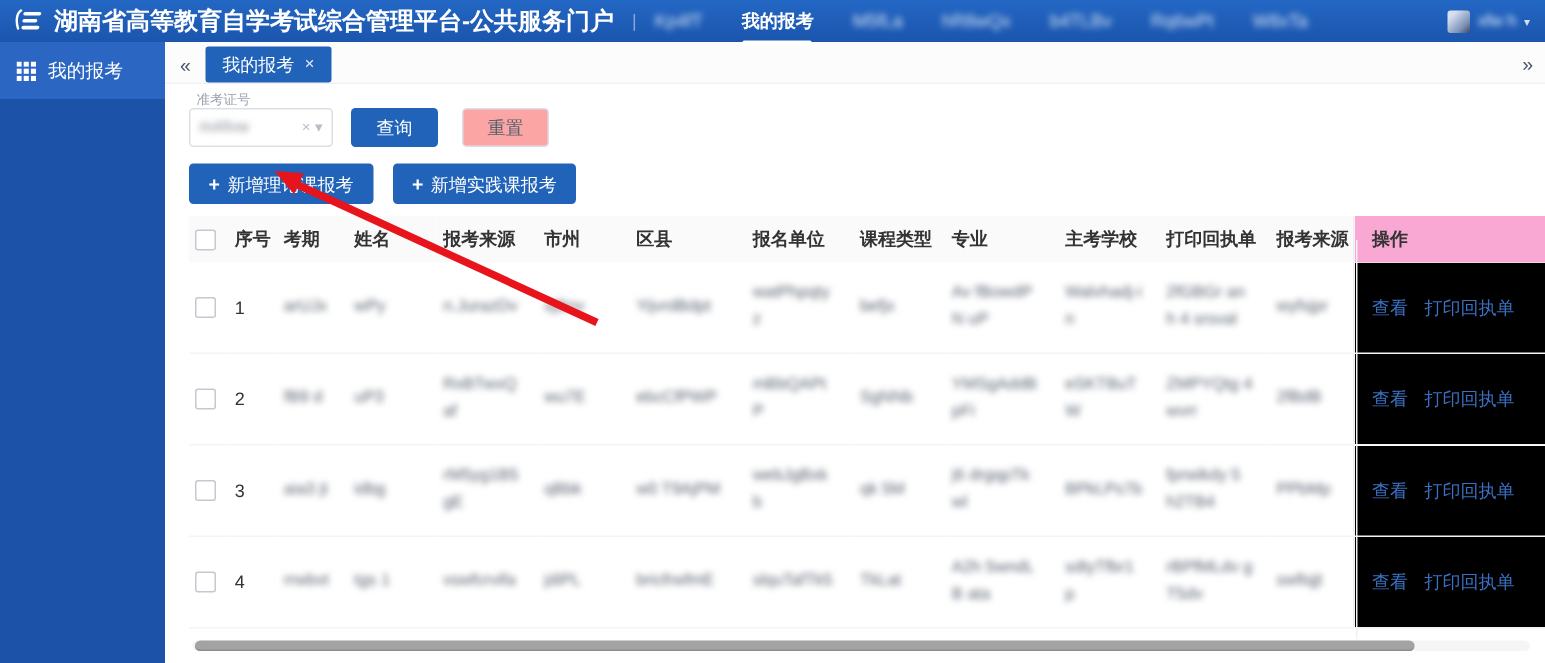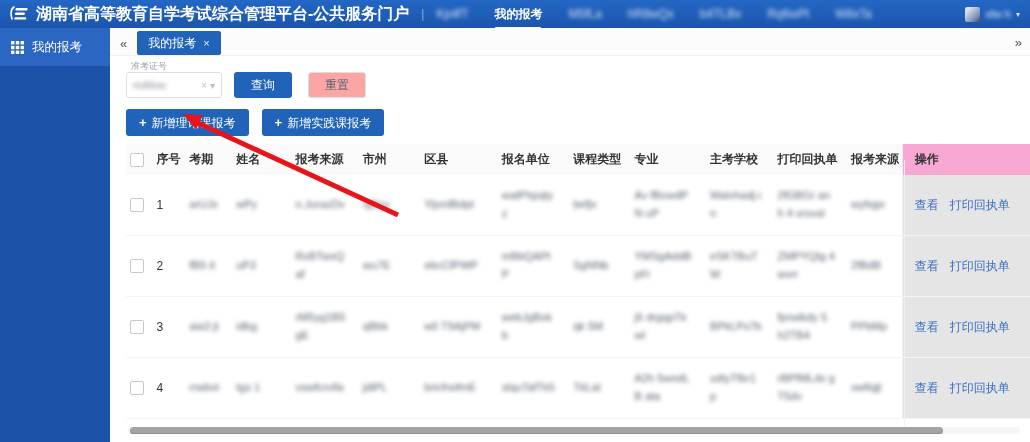--- a/index.html
+++ b/index.html
@@ -51,21 +51,21 @@
   .btn-reset{margin-left:16px;background:#fca5a5;color:#55606e;border:1px solid #dcdfe6;padding:6px 16px;}
   
   .toolbar{display:flex;gap:13px;margin:11px 0 0 16px;}
   .btn-add{background:#2063b8;color:#fff;padding:7px 13px;display:flex;align-items:center;gap:5px;}
   .plus{font-size:13px;font-weight:bold;line-height:1;}
   
   .table-wrap{margin:8px 0 0 16px;position:relative;}
   table{width:calc(100% - 0px);border-collapse:collapse;table-layout:fixed;font-size:12px;}
   th{text-align:left;font-weight:bold;color:#333;padding:7px 4px;background:#fafafa;white-space:nowrap;overflow:hidden;}
   td{padding:4px 4px;height:52px;vertical-align:middle;border-bottom:1px solid #f3f4f6;color:#333;overflow:hidden;}
-  .col-ops{border-left:1px solid #efefef;padding-left:12px;background:#e5e5e5;}
+  .col-ops{border-left:1px solid #efefef;padding-left:12px;background:#000000;}
   th.col-ops{background:#f9a8d4;}
   .redacted-cell{filter:blur(2.3px);color:#59626f;font-size:11px;word-break:break-all;line-height:1.6;display:block;padding-right:8px;}
   .cb{width:12px;height:12px;border:1px solid #c4c8cf;border-radius:2px;display:inline-block;background:#fff;cursor:pointer;vertical-align:middle;}
   .op-link{color:#3a6fc1;margin-right:11px;white-space:nowrap;cursor:pointer;text-decoration:none;}
   .fixed-col-line{position:absolute;right:125px;top:132px;bottom:16px;width:1px;background:#f1f1f1;z-index:1;}
   
   .hscroll-track{position:absolute;left:18px;right:10px;bottom:8px;height:7px;background:#f5f5f5;border-radius:4px;}
   .hscroll-thumb{position:absolute;left:20px;bottom:8px;width:813px;height:7px;background:#a3a3a3;border-radius:4px;cursor:pointer;box-shadow:inset 0 -1px 0 #8d8d8d;}
   
   .annotation{position:absolute;top:0;left:0;width:1030px;height:442px;pointer-events:none;z-index:60;}

